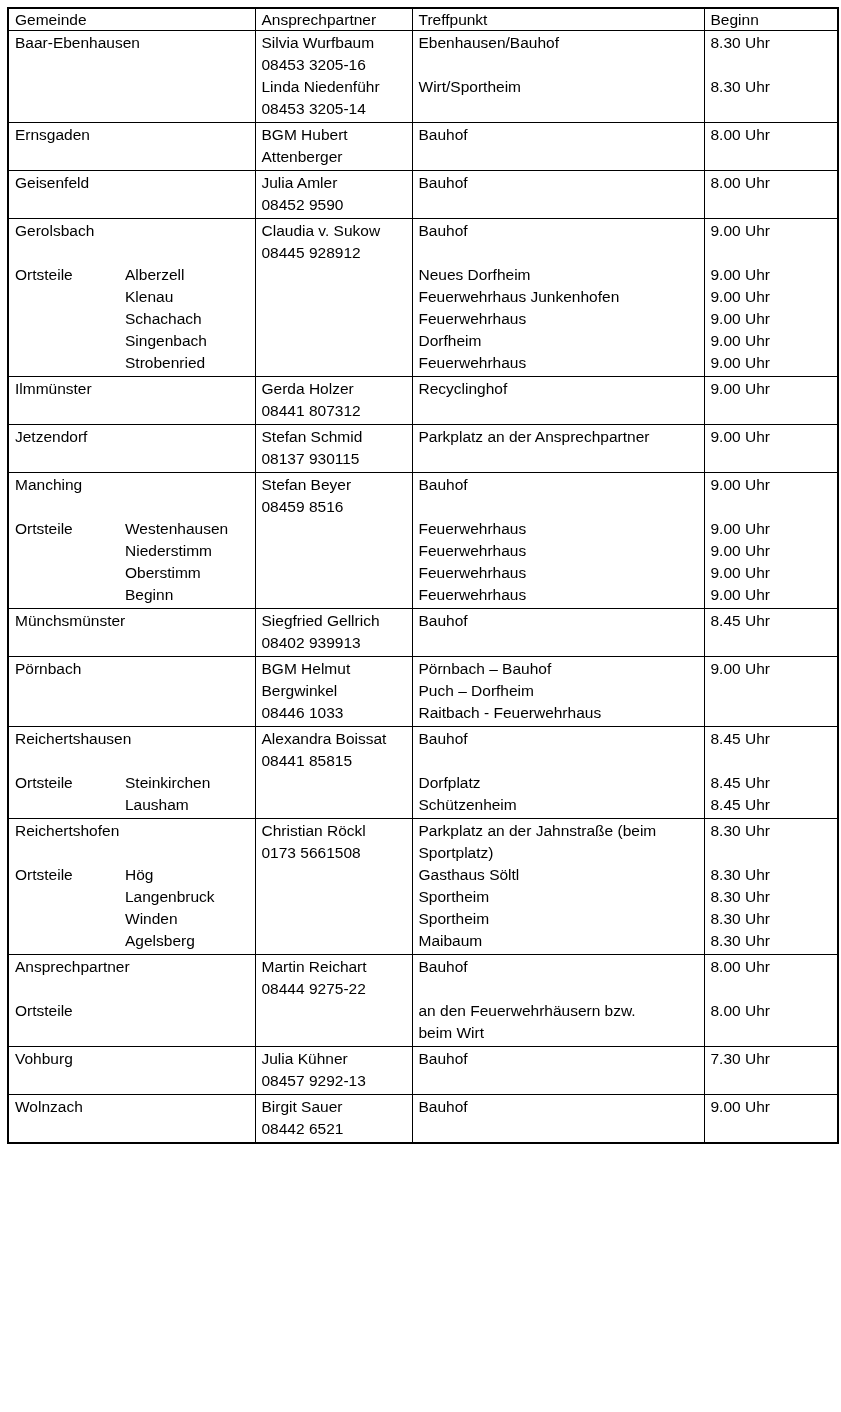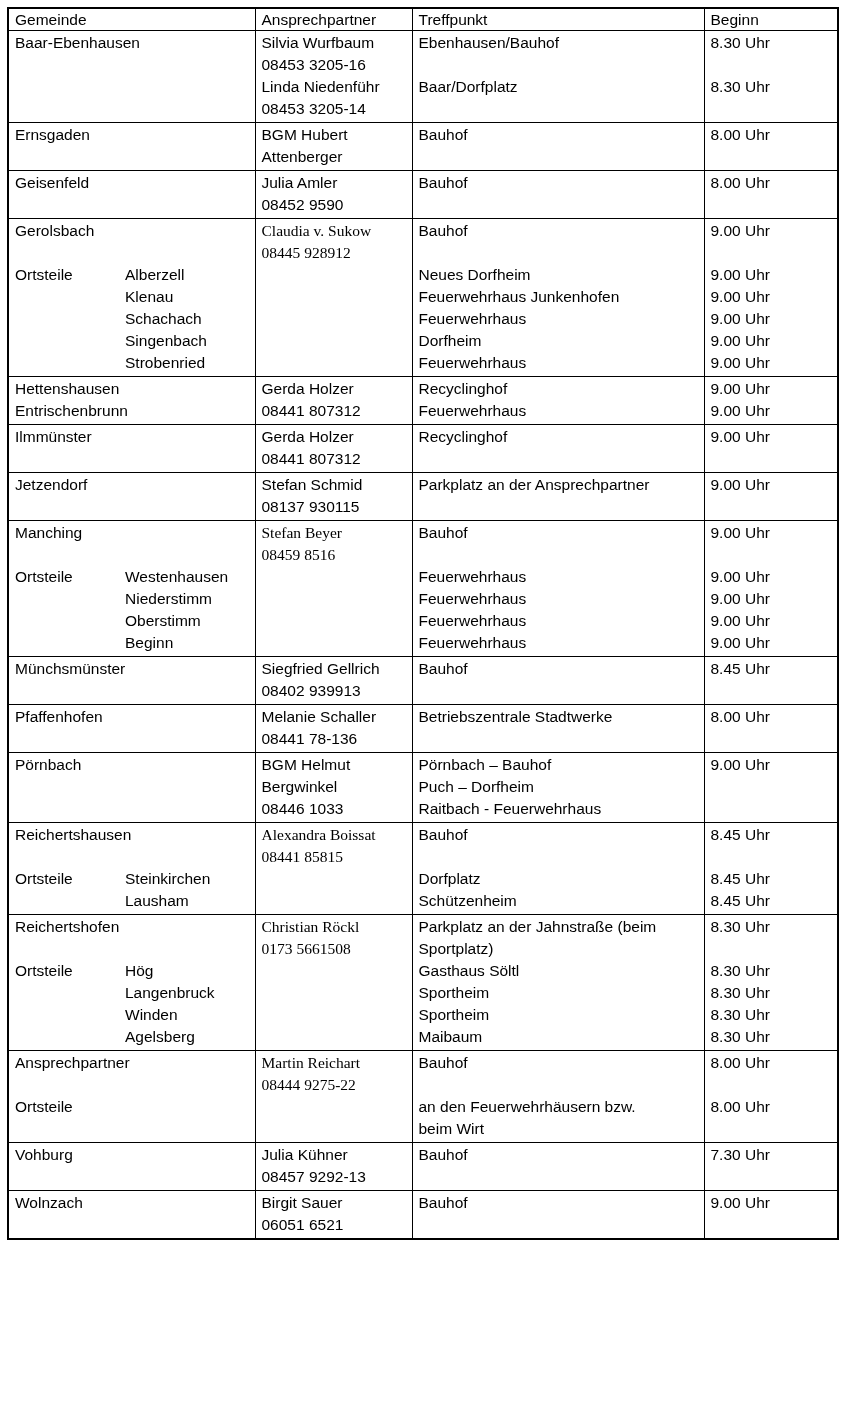--- a/index.html
+++ b/index.html
@@ -47,21 +47,21 @@
   }
   .line {
     min-height: 22px;
     white-space: nowrap;
   }
   .ort-label {
     display: inline-block;
     width: 110px;
   }
   td.no-right { border-right: none; }
-  td.no-left  { border-left: none; font-family: Liberation Serif, serif; }
+  td.no-left  { border-left: none; }
 </style>
 </head>
 <body>
 
 <div class="page">
   <div class="table-wrap">
     <table class="muni">
       <colgroup>
         <col style="width:247px">
         <col style="width:157px">
@@ -86,21 +86,21 @@
             </td>
             <td>
               <div class="line">Silvia Wurfbaum</div>
               <div class="line">08453 3205-16</div>
               <div class="line">Linda Niedenführ</div>
               <div class="line">08453 3205-14</div>
             </td>
             <td>
               <div class="line">Ebenhausen/Bauhof</div>
               <div class="line"></div>
-              <div class="line">Baar/Dorfplatz</div>
+              <div class="line">Wirt/Sportheim</div>
               <div class="line"></div>
             </td>
             <td>
               <div class="line">8.30 Uhr</div>
               <div class="line"></div>
               <div class="line">8.30 Uhr</div>
               <div class="line"></div>
             </td>
           </tr>
           <tr>
@@ -172,38 +172,20 @@
               <div class="line"></div>
               <div class="line">9.00 Uhr</div>
               <div class="line">9.00 Uhr</div>
               <div class="line">9.00 Uhr</div>
               <div class="line">9.00 Uhr</div>
               <div class="line">9.00 Uhr</div>
             </td>
           </tr>
           <tr>
             <td>
-              <div class="line">Hettenshausen</div>
-              <div class="line">Entrischenbrunn</div>
-            </td>
-            <td>
-              <div class="line">Gerda Holzer</div>
-              <div class="line">08441 807312</div>
-            </td>
-            <td>
-              <div class="line">Recyclinghof</div>
-              <div class="line">Feuerwehrhaus</div>
-            </td>
-            <td>
-              <div class="line">9.00 Uhr</div>
-              <div class="line">9.00 Uhr</div>
-            </td>
-          </tr>
-          <tr>
-            <td>
               <div class="line">Ilmmünster</div>
               <div class="line"></div>
             </td>
             <td>
               <div class="line">Gerda Holzer</div>
               <div class="line">08441 807312</div>
             </td>
             <td>
               <div class="line">Recyclinghof</div>
               <div class="line"></div>
@@ -273,38 +255,20 @@
             <td>
               <div class="line">Siegfried Gellrich</div>
               <div class="line">08402 939913</div>
             </td>
             <td>
               <div class="line">Bauhof</div>
               <div class="line"></div>
             </td>
             <td>
               <div class="line">8.45 Uhr</div>
-              <div class="line"></div>
-            </td>
-          </tr>
-          <tr>
-            <td>
-              <div class="line">Pfaffenhofen</div>
-              <div class="line"></div>
-            </td>
-            <td>
-              <div class="line">Melanie Schaller</div>
-              <div class="line">08441 78-136</div>
-            </td>
-            <td>
-              <div class="line">Betriebszentrale Stadtwerke</div>
-              <div class="line"></div>
-            </td>
-            <td>
-              <div class="line">8.00 Uhr</div>
               <div class="line"></div>
             </td>
           </tr>
           <tr>
             <td>
               <div class="line">Pörnbach</div>
               <div class="line"></div>
               <div class="line"></div>
             </td>
             <td>
@@ -427,21 +391,21 @@
               <div class="line"></div>
             </td>
           </tr>
           <tr>
             <td>
               <div class="line">Wolnzach</div>
               <div class="line"></div>
             </td>
             <td>
               <div class="line">Birgit Sauer</div>
-              <div class="line">06051 6521</div>
+              <div class="line">08442 6521</div>
             </td>
             <td>
               <div class="line">Bauhof</div>
               <div class="line"></div>
             </td>
             <td>
               <div class="line">9.00 Uhr</div>
               <div class="line"></div>
             </td>
           </tr>

